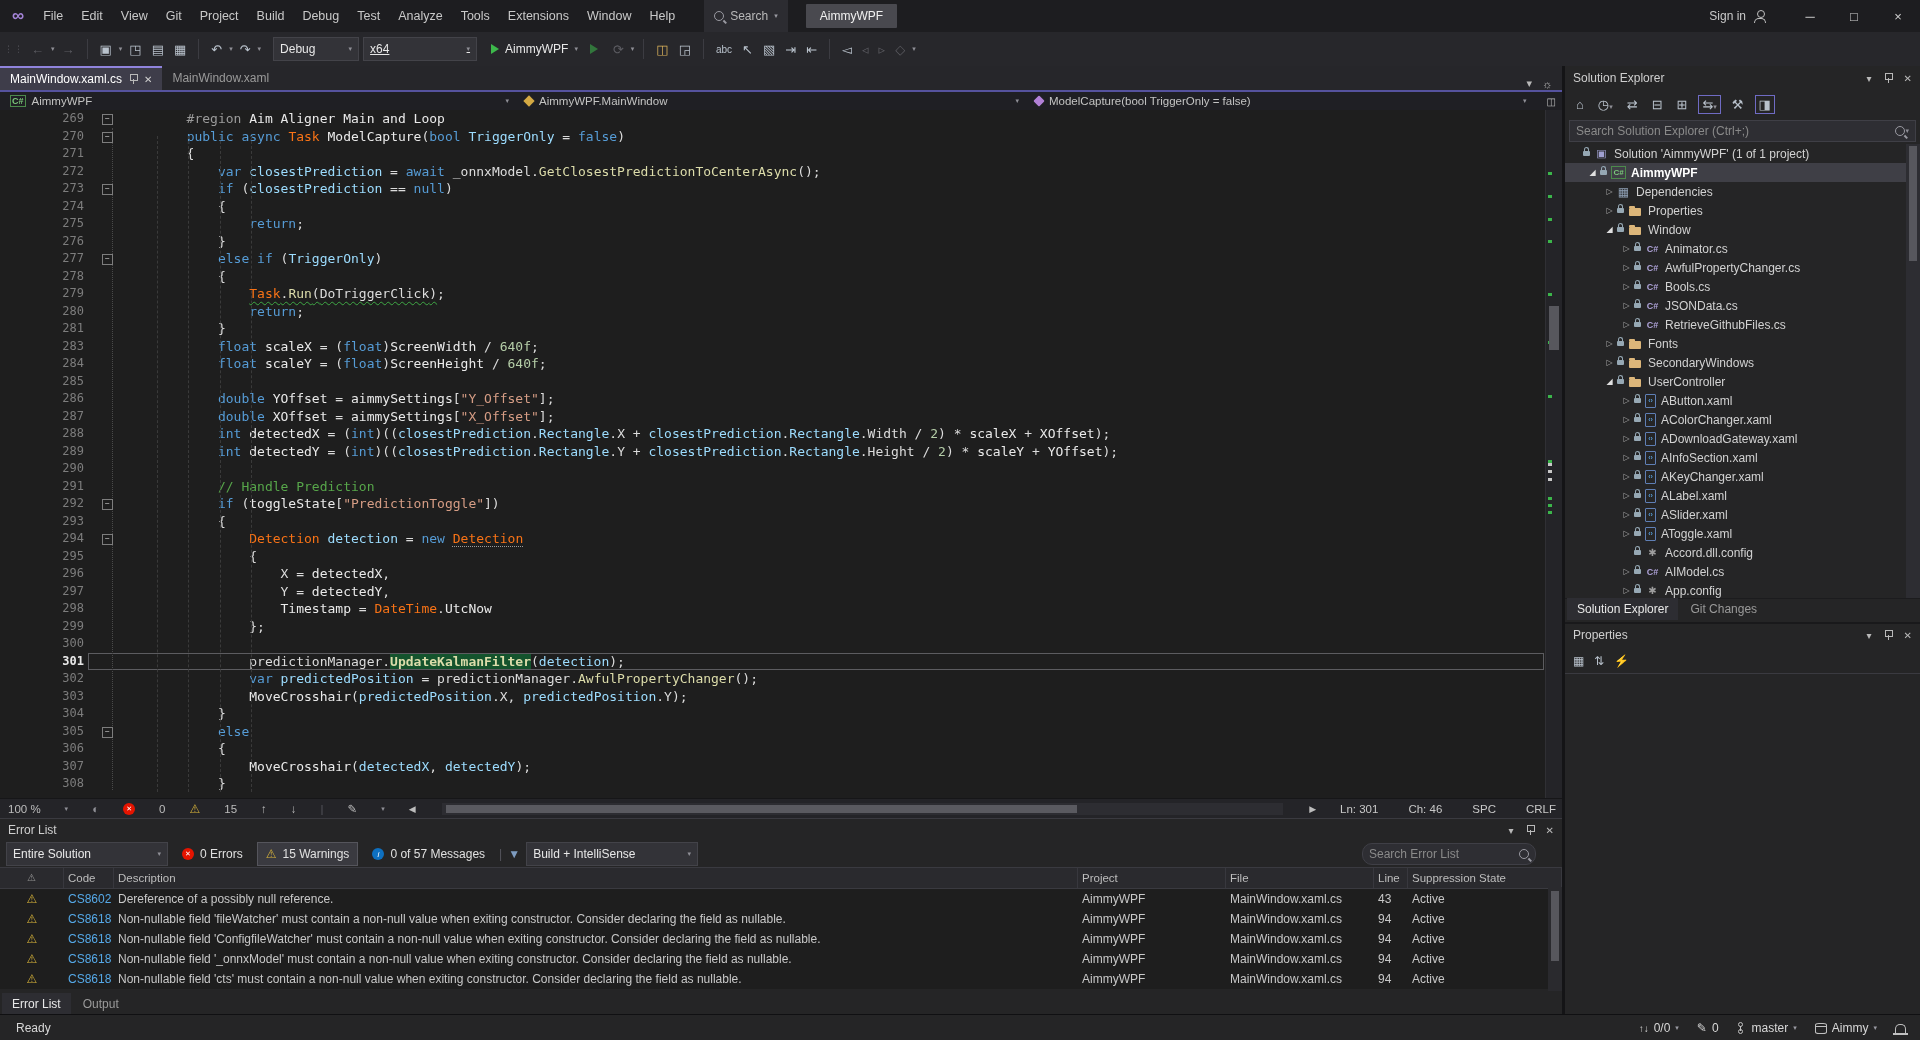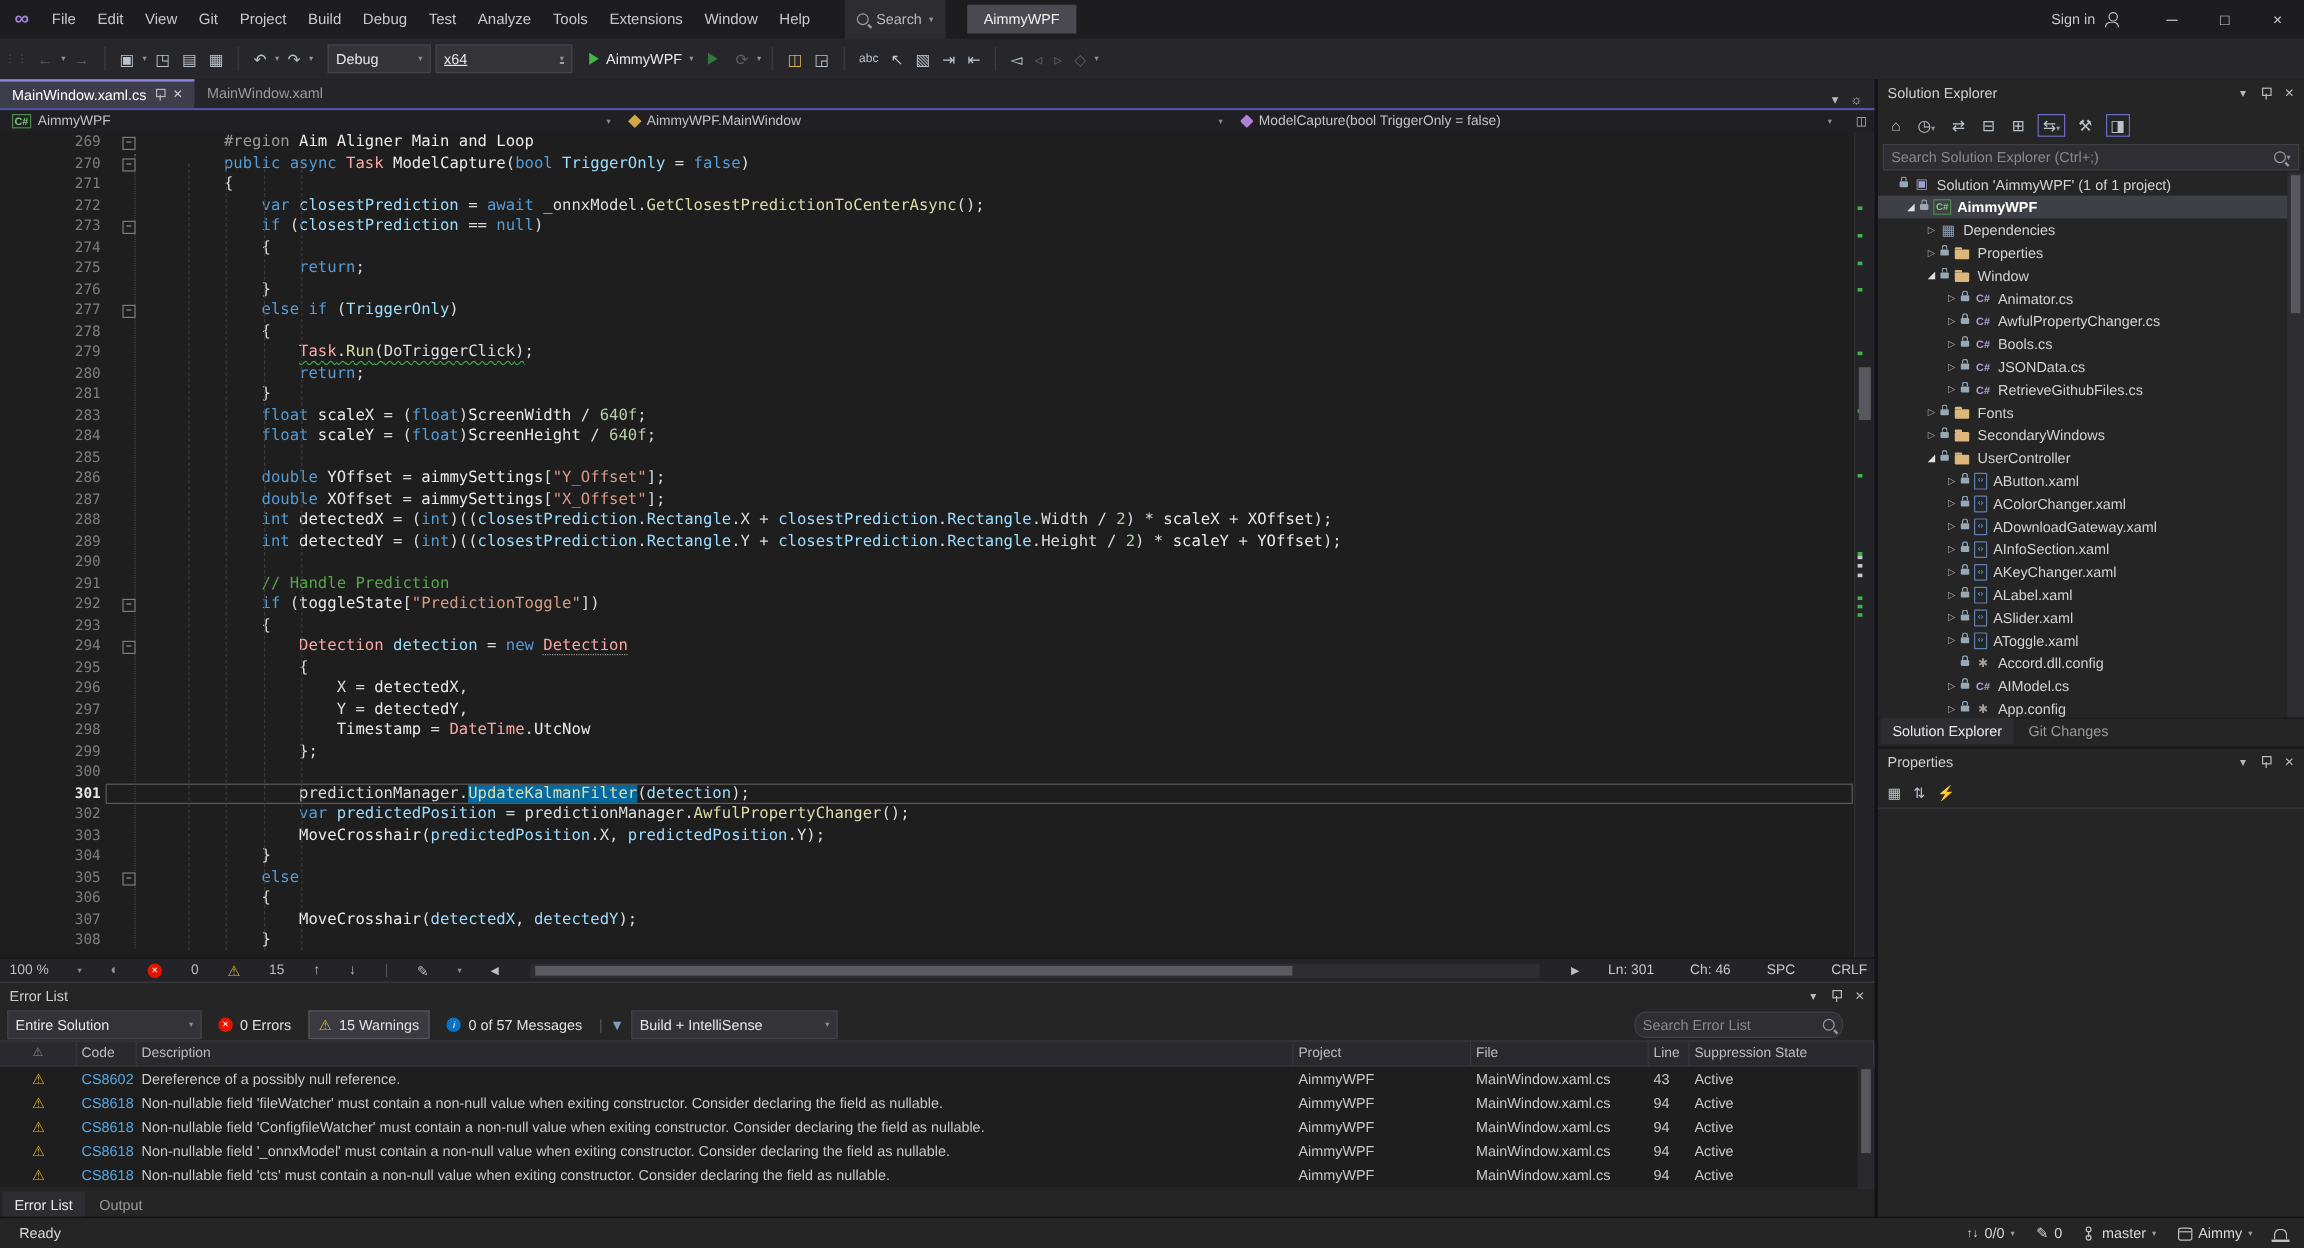--- a/index.html
+++ b/index.html
@@ -52,26 +52,26 @@
   
   .code-area{position:absolute;left:0;top:44px;width:100%;height:688px;overflow:hidden;background:#1e1e1e;}
   .crow{display:flex;height:17.5px;line-height:17.5px;position:relative;font-family:"DejaVu Sans Mono",monospace;font-size:13px;white-space:pre;}
   .ln{width:84px;text-align:right;color:#7d7d7d;font-size:12px;flex:none;}
   .crow.cur .ln{color:#e8e8e8;font-weight:bold;}
   .foldc{width:40px;flex:none;position:relative;}
   .foldbox{position:absolute;left:18px;top:4px;width:9px;height:9px;border:1px solid #7d7d7d;color:#bdbdbd;
            font-size:8px;line-height:7px;text-align:center;background:#1e1e1e;z-index:3;}
   .ctext{flex:1;}
   .crow.cur::after{content:'';position:absolute;left:88px;right:18px;top:0;bottom:0;border:1px solid #5c5c60;pointer-events:none;}
-  .tk-p{color:#dcdcdc;} .tk-k{color:#569cd6;} .tk-t{color:#fca5a5;} .tk-m{color:#dcdcaa;}
+  .tk-p{color:#dcdcdc;} .tk-k{color:#569cd6;} .tk-t{color:#f97316;} .tk-m{color:#dcdcaa;}
   .tk-v{color:#9cdcfe;} .tk-s{color:#d69d85;} .tk-n{color:#b5cea8;} .tk-c{color:#57a64a;}
   .tk-g{color:#9b9b9b;} .tk-b{color:#eaeaea;font-weight:normal;}
   .deco-w{text-decoration:underline wavy #3fa845 1px;text-underline-offset:3px;}
   .deco-d{text-decoration:underline dotted #9b9b9b 1px;text-underline-offset:3px;}
-  .deco-hl{background:#0369a1;}
+  .deco-hl{background:#14532d;font-weight:bold;}
   .guide{position:absolute;top:26px;bottom:6px;width:0;border-left:1px dashed #3a3a3a;z-index:1;}
   .fold-guide{position:absolute;left:112px;top:18px;bottom:8px;width:0;border-left:1px dotted #4a4a4a;z-index:1;}
   
   .vscroll{position:absolute;right:0;top:0;width:16px;height:100%;background:#242428;border-left:1px solid #303034;z-index:4;}
   .vmark{position:absolute;left:2px;width:4px;height:3px;}
   .vmark.g{background:#3bb54a;} .vmark.w{background:#c8c8c8;}
   .vthumb{position:absolute;left:3px;right:3px;background:#57575d;}
   
   .ed-status{position:absolute;left:0;top:732px;width:100%;height:20px;background:#242428;display:flex;align-items:center;
              font-size:11.5px;color:#bdbdbd;gap:24px;border-top:1px solid #161618;}

